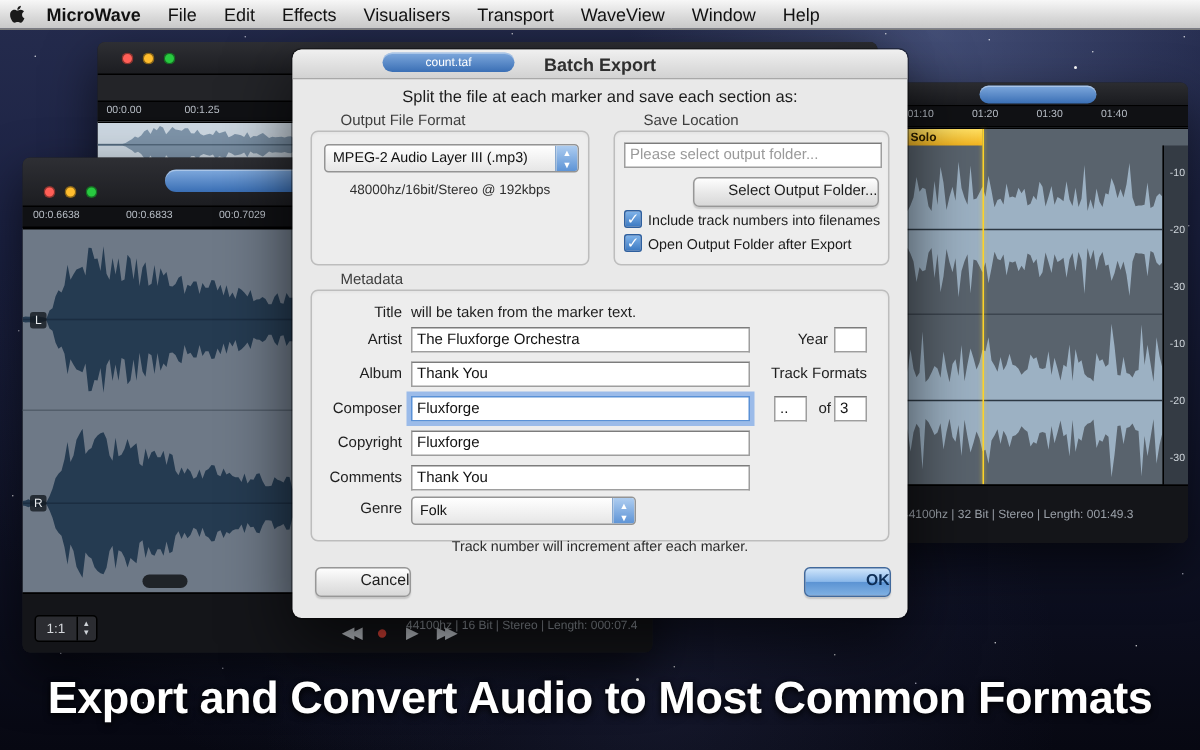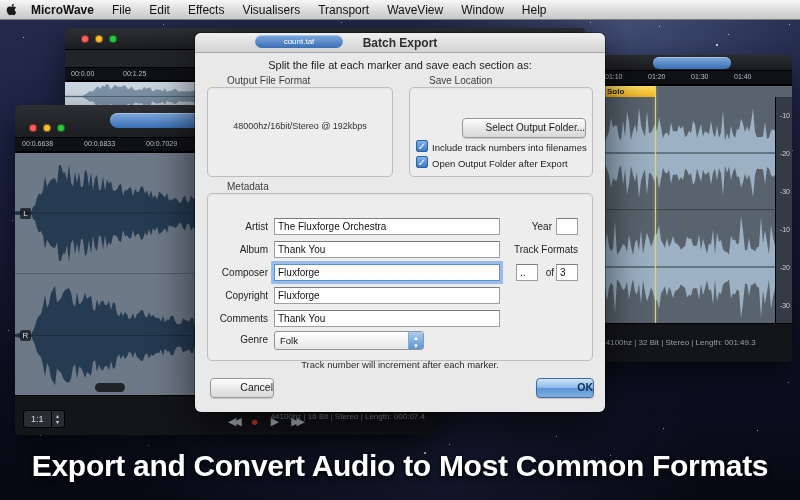--- a/index.html
+++ b/index.html
@@ -256,34 +256,43 @@
       <div style="position:absolute;right:10px;top:16px;">44100hz | 16 Bit | Stereo | Length: 000:07.4</div>
     </div>
   </div>
 
   <div class="dialog">
     <div class="dtitle">Batch Export</div>
     <div class="dsub">Split the file at each marker and save each section as:</div>
 
     <span class="grouplabel" style="left:16px;top:42px;">Output File Format</span>
     <div class="groupbox" style="left:12px;top:54px;width:186px;height:90px;">
+      <div class="popup" style="left:8px;top:8px;width:170px;">
+        <span>MPEG-2 Audio Layer III (.mp3)</span>
+        <span class="arrows">▲<br>▼</span>
+      </div>
       <div style="position:absolute;left:0;right:0;top:33px;text-align:center;font-size:9px;color:#2f2f2f;">48000hz/16bit/Stereo @ 192kbps</div>
     </div>
 
     <span class="grouplabel" style="left:218px;top:42px;">Save Location</span>
     <div class="groupbox" style="left:214px;top:54px;width:184px;height:90px;">
+      <input class="field" style="left: 6px; top: 7px; width: 172px;" placeholder="Please select output folder...">
       <div class="btn" style="right:6px;top:30px;width:124px;font-size:10px;">Select Output Folder...</div>
       <span class="cb" style="left:6px;top:52px;">✓</span>
       <span class="cblabel" style="left:22px;top:54px;">Include track numbers into filenames</span>
       <span class="cb" style="left:6px;top:68px;">✓</span>
       <span class="cblabel" style="left:22px;top:70px;">Open Output Folder after Export</span>
     </div>
 
     <span class="grouplabel" style="left:16px;top:148px;">Metadata</span>
     <div class="groupbox" style="left:12px;top:160px;width:386px;height:168px;">
+      <div class="mrow" style="top:6px;">
+        <span class="mlabel">Title</span>
+        <span style="position:absolute;left:56px;top:3px;font-size:10px;color:#1e1e1e;">will be taken from the marker text.</span>
+      </div>
       <div class="mrow" style="top:24px;">
         <span class="mlabel">Artist</span>
         <input class="field minput" value="The Fluxforge Orchestra" style="">
         <span class="tright" style="right:30px;">Year</span>
         <input class="field" style="right: 4px; top: 0px; width: 22px;" value="">
       </div>
       <div class="mrow" style="top:47px;">
         <span class="mlabel">Album</span>
         <input class="field minput" value="Thank You" style="">
         <span class="tright" style="right:4px;">Track Formats</span>

